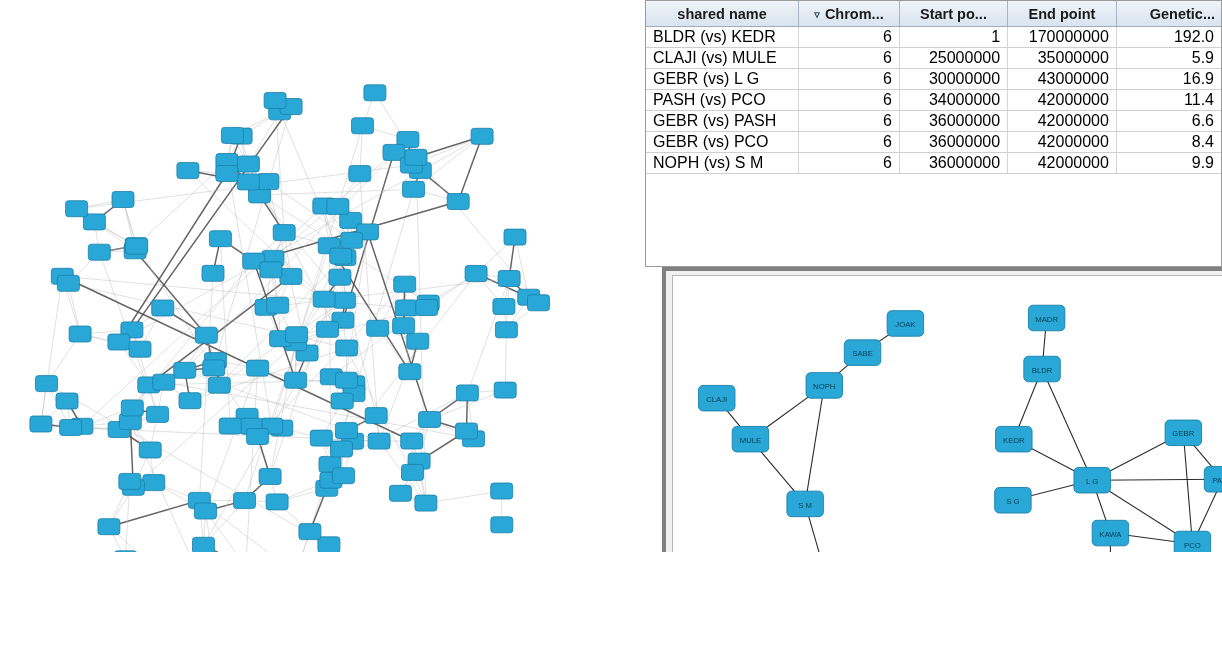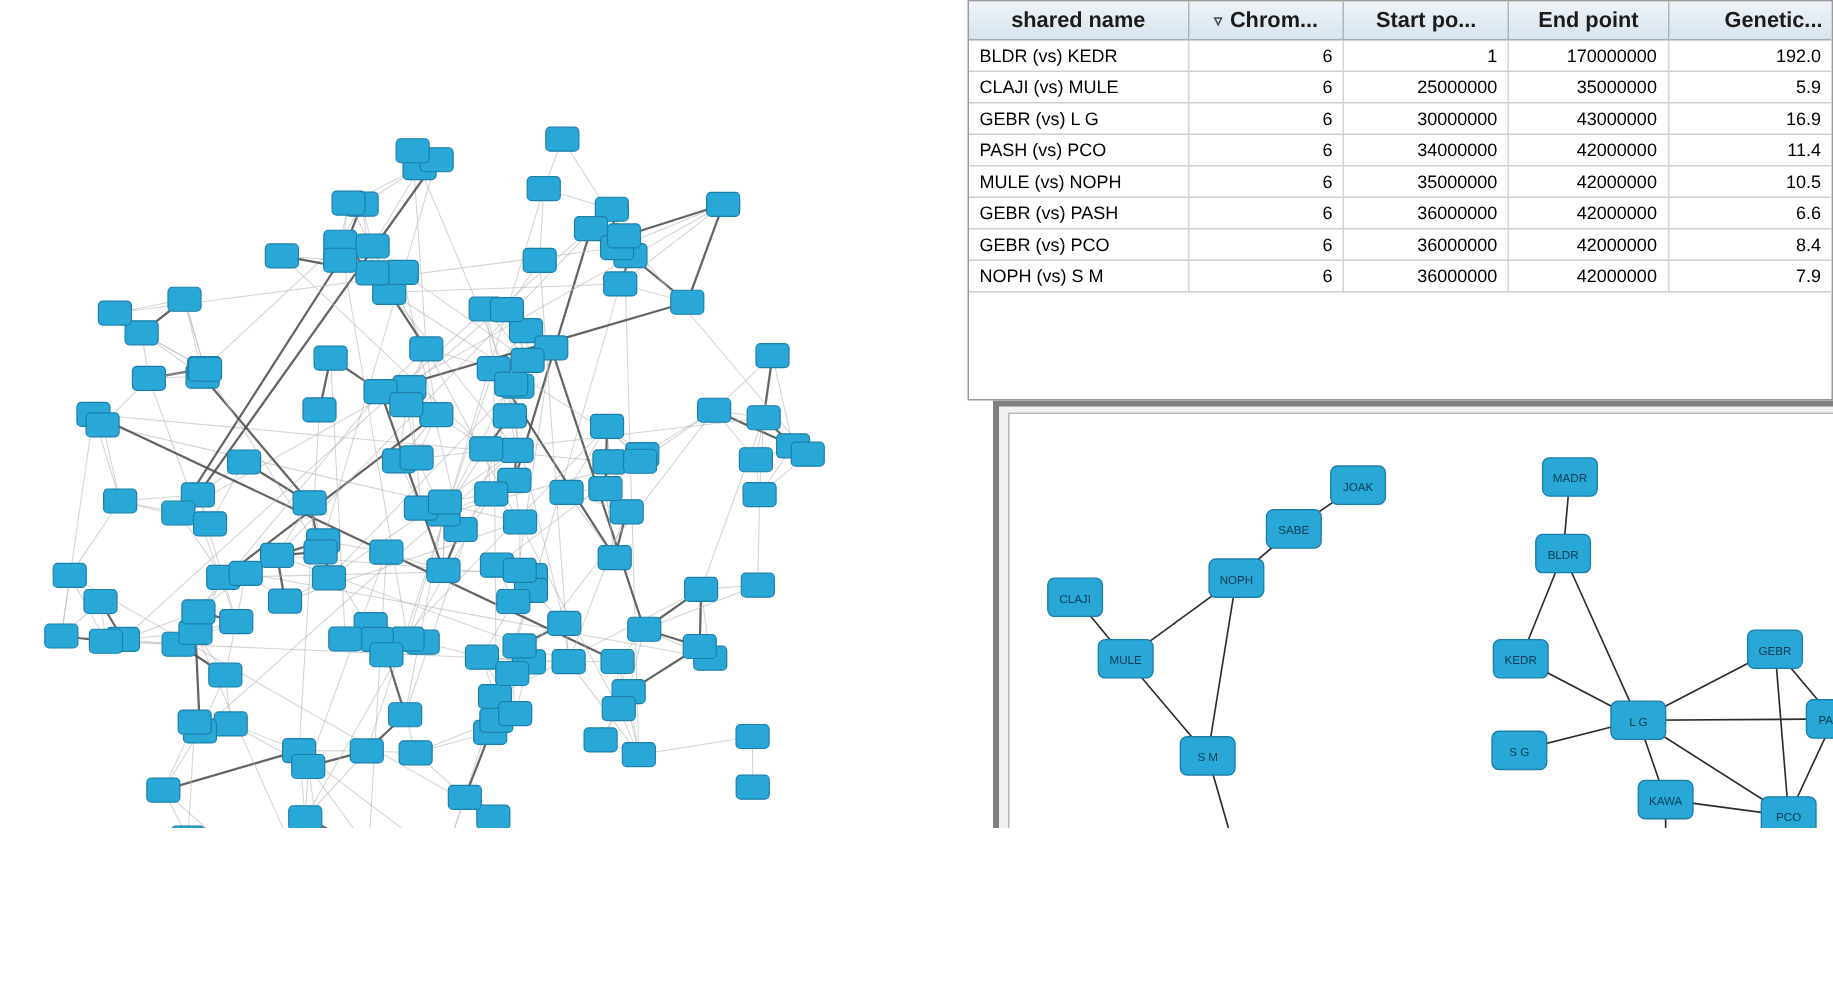--- a/index.html
+++ b/index.html
@@ -77,21 +77,21 @@
     margin-right: 5px;
     font-size: 11px;
     color: #3f4a55;
     vertical-align: middle;
   }
   table.data-table tbody td {
     border-bottom: 1px solid #cfcfcf;
     border-right: 1px solid #d4d4d4;
     height: 20px;
     padding: 0 7px;
-    font-size: 12px;
+    font-size: 16px;
     white-space: nowrap;
     background: #ffffff;
   }
   table.data-table tbody td.num { text-align: right; }
   table.data-table tbody td.txt { text-align: left; }
   table.data-table tbody td:last-child { border-right: none; }
 
   
   #network-small {
     position: absolute;
@@ -743,46 +743,39 @@
               <td class="num">16.9</td>
             </tr>
             <tr>
               <td class="txt">PASH (vs) PCO</td>
               <td class="num">6</td>
               <td class="num">34000000</td>
               <td class="num">42000000</td>
               <td class="num">11.4</td>
             </tr>
             <tr>
-              <td class="txt">MULE (vs) NOPH</td>
-              <td class="num">6</td>
-              <td class="num">35000000</td>
-              <td class="num">42000000</td>
-              <td class="num">10.5</td>
-            </tr>
-            <tr>
               <td class="txt">GEBR (vs) PASH</td>
               <td class="num">6</td>
               <td class="num">36000000</td>
               <td class="num">42000000</td>
               <td class="num">6.6</td>
             </tr>
             <tr>
               <td class="txt">GEBR (vs) PCO</td>
               <td class="num">6</td>
               <td class="num">36000000</td>
               <td class="num">42000000</td>
               <td class="num">8.4</td>
             </tr>
             <tr>
               <td class="txt">NOPH (vs) S M</td>
               <td class="num">6</td>
               <td class="num">36000000</td>
               <td class="num">42000000</td>
-              <td class="num">7.9</td>
+              <td class="num">9.9</td>
             </tr>
           </tbody>
       </table>
     </div>
 
     <div id="network-small">
       <div class="inner">
         <svg width="565" height="392" viewBox="0 0 620 410" preserveAspectRatio="xMidYMid meet">
           <g id="small-edges">
               <line x1="48" y1="124" x2="85" y2="169" stroke="#2b2b2b" stroke-width="1.2"></line>

